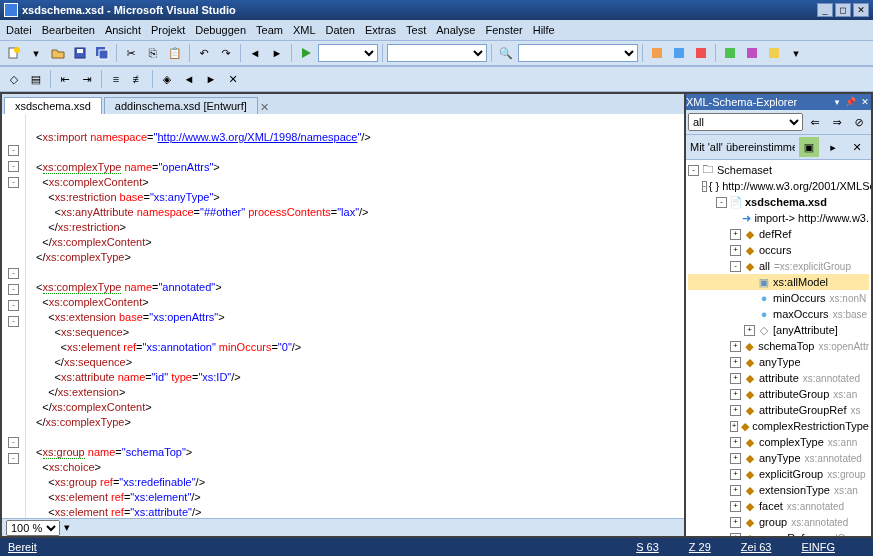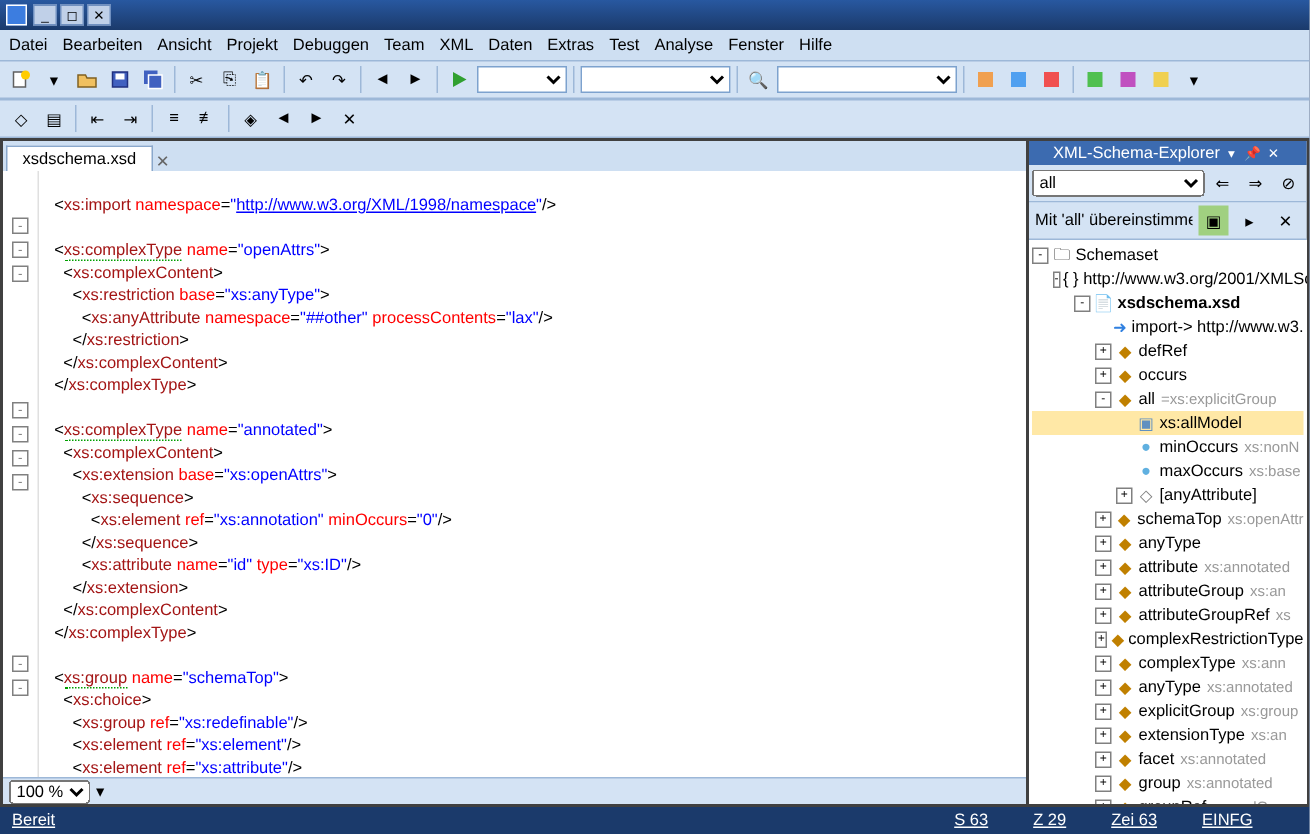--- a/index.html
+++ b/index.html
@@ -28,21 +28,21 @@
 .fold { width: 11px; height: 11px; border: 1px solid #808080; background: #fff; display: flex; align-items: center; justify-content: center; font-size: 9px; color: #808080; margin: 1px auto; cursor: pointer; line-height: 1; }
 .codebody { flex: 1; padding: 16px 4px; white-space: pre; line-height: 15px; color: #000; }
 .t-blue { color: #0000ff; }
 .t-brown { color: #a31515; }
 .t-red { color: #ff0000; }
 .t-link { color: #0000ff; text-decoration: underline; }
 .wavy { border-bottom: 1px dotted #00a000; }
 .zoom { background: #d4e3f4; height: 18px; display: flex; align-items: center; padding: 0 4px; font-size: 11px; border-top: 1px solid #9db8d8; }
 .zoom select { font-size: 11px; }
 .panel { width: 185px; background: #d4e3f4; margin: 2px 2px 2px 0; display: flex; flex-direction: column; }
-.panel-head { background: #3c6bb0; color: #fff; padding: 2px 16px; display: flex; align-items: center; justify-content: space-between; font-size: 11px; }
+.panel-head { background: #3c6bb0; color: #fff; padding: 2px 0; display: flex; align-items: center; justify-content: space-between; font-size: 11px; }
 .panel-head .buttons { display: flex; gap: 2px; }
 .phbtn { width: 12px; height: 12px; cursor: pointer; color: #fff; display: flex; align-items: center; justify-content: center; font-size: 9px; }
 .panel-tools { background: #d4e3f4; padding: 2px; display: flex; align-items: center; gap: 2px; border-bottom: 1px solid #9db8d8; }
 .panel-tools select { flex: 1; font-size: 11px; height: 18px; }
 .panel-search { background: #d4e3f4; padding: 2px 4px; display: flex; align-items: center; gap: 4px; font-size: 11px; border-bottom: 1px solid #9db8d8; }
 .panel-search .srch { flex: 1; overflow: hidden; white-space: nowrap; }
 .tree { flex: 1; background: #fff; overflow: auto; font-size: 11px; padding: 2px; }
 .tn { display: flex; align-items: center; height: 16px; white-space: nowrap; cursor: pointer; }
 .tn .exp { width: 11px; height: 11px; border: 1px solid #808080; display: flex; align-items: center; justify-content: center; font-size: 8px; margin-right: 2px; line-height: 1; }
 .tn .exp.none { border: none; }
@@ -52,20 +52,21 @@
 .tn .ann { color: #999; margin-left: 4px; font-size: 10px; }
 .statusbar { background: #1b3a6b; color: #fff; height: 18px; display: flex; align-items: center; padding: 0 8px; font-size: 11px; text-decoration: underline; }
 .statusbar .cell { margin-right: 30px; }
 .statusbar .sp { flex: 1; }
 </style>
 </head>
 <body>
 
 <div class="titlebar">
   <div class="icon"></div>
+  <div class="title">xsdschema.xsd - Microsoft Visual Studio</div>
   <div class="winbtns">
     <div class="winbtn">_</div>
     <div class="winbtn">◻</div>
     <div class="winbtn">✕</div>
   </div>
 </div>
 
 <div class="menubar" id="menubar">
     <span>Datei</span>
     <span>Bearbeiten</span>
@@ -177,20 +178,21 @@
   <div class="tbtn">◈</div>
   <div class="tbtn">◄</div>
   <div class="tbtn">►</div>
   <div class="tbtn">✕</div>
 </div>
 
 <div class="main">
   <div class="editor-area">
     <div class="tabstrip" id="tabstrip">
       <div class="tab">xsdschema.xsd</div>
+        <div class="tab inactive">addinschema.xsd [Entwurf]</div>
         <span class="tab-close">✕</span>
     </div>
     <div class="code">
       <div class="gutter" id="gutter">
           <div style="height:15px"></div>
           <div style="height:15px"></div>
           <div style="height:15px">
             <div class="fold">-</div>
           </div>
           <div style="height:15px">

